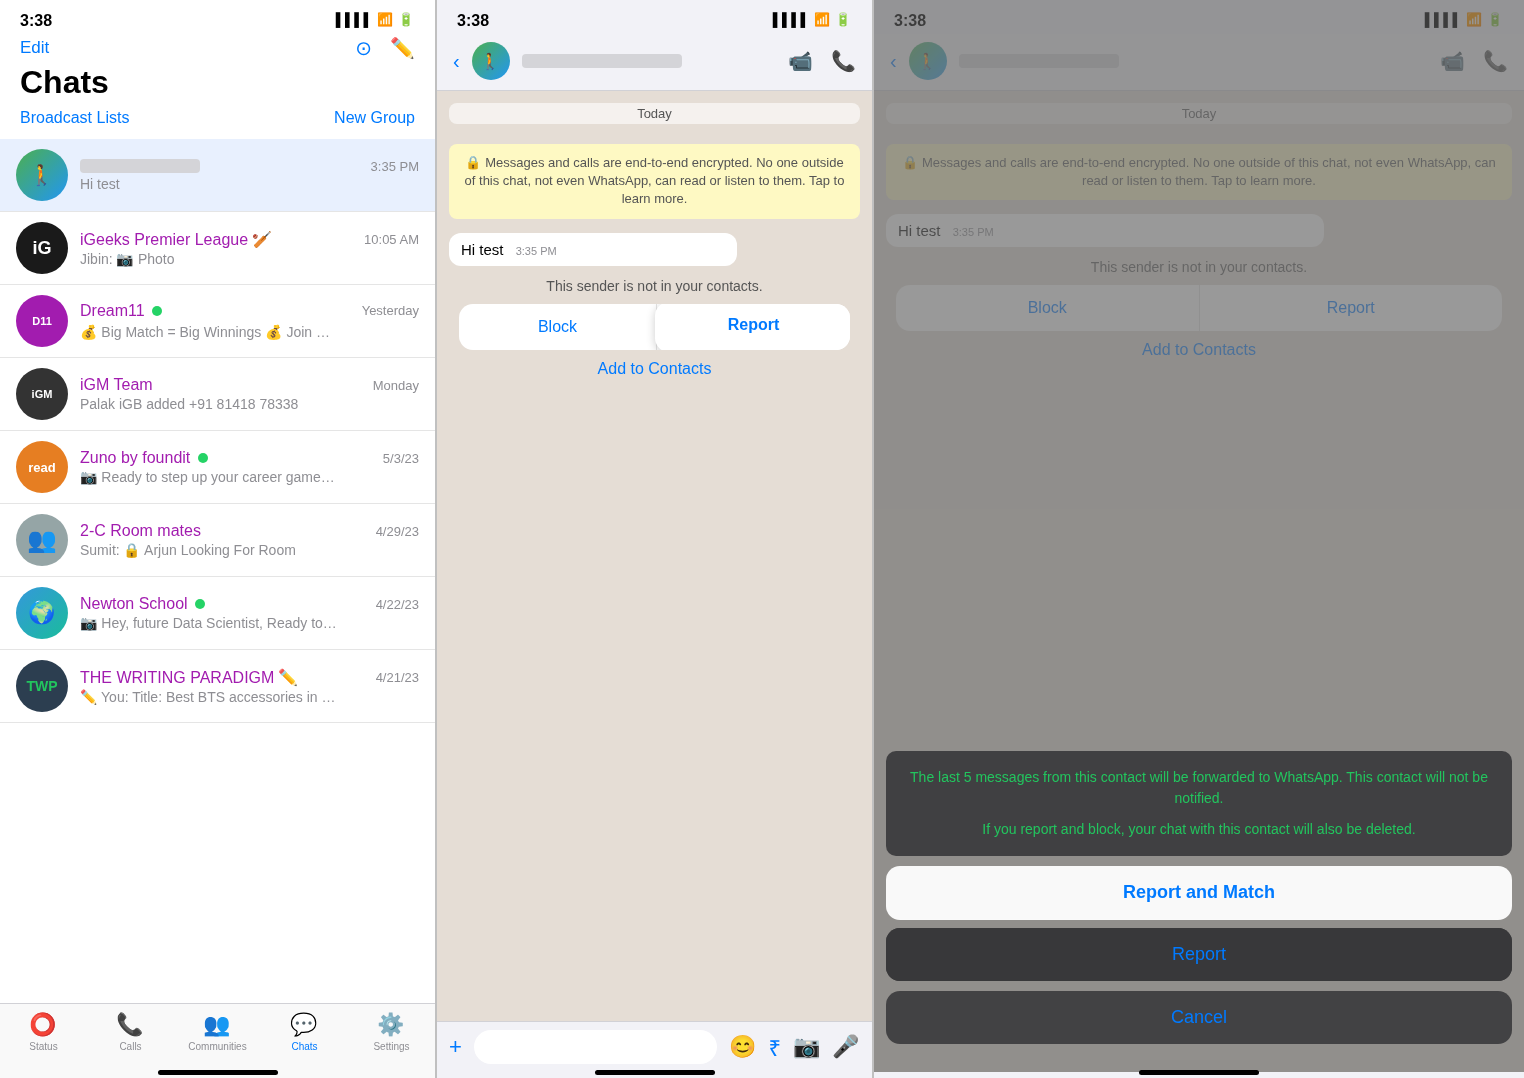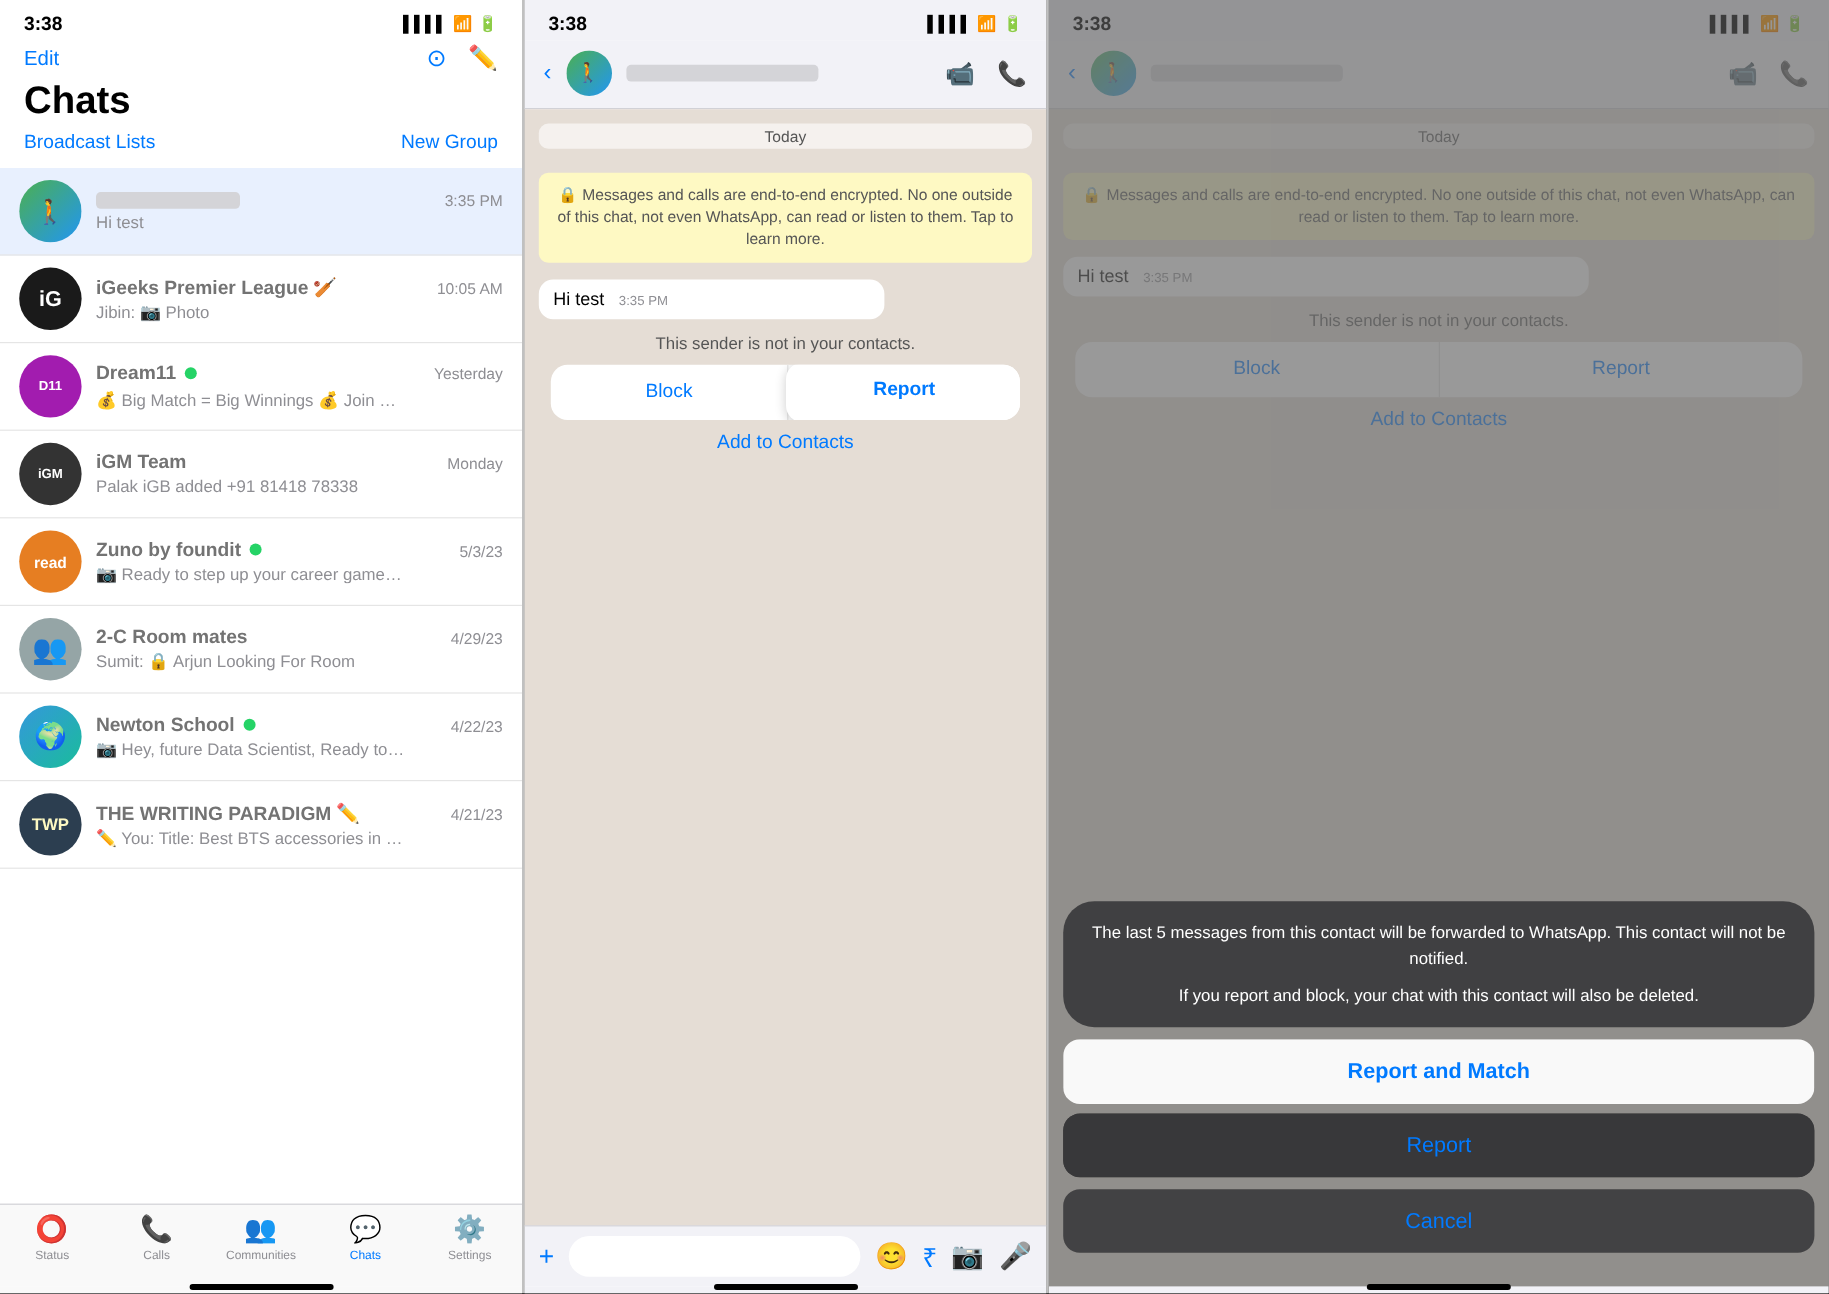--- a/index.html
+++ b/index.html
@@ -95,21 +95,21 @@
       overflow: hidden;
       font-size: 20px;
     }
     .chat-content { flex: 1; min-width: 0; }
     .chat-name-row {
       display: flex;
       justify-content: space-between;
       align-items: center;
       margin-bottom: 2px;
     }
-    .chat-name { font-size: 16px; font-weight: 700; color: #737373; }
+    .chat-name { font-size: 16px; font-weight: 400; color: #a21caf; }
     .chat-time { font-size: 13px; color: #8e8e93; }
     .chat-preview { font-size: 14px; color: #8e8e93; white-space: nowrap; overflow: hidden; text-overflow: ellipsis; max-width: 260px; }
 
     
     .tab-bar {
       display: flex;
       background: #f9f9f9;
       border-top: 0.5px solid #d1d1d6;
       padding: 8px 0 20px;
     }
@@ -238,25 +238,25 @@
       flex-direction: column;
       justify-content: flex-end;
       z-index: 10;
     }
     .report-modal {
       background: transparent;
       padding: 0 12px 34px;
     }
     .report-info-box {
       background: rgba(58,58,60,0.92);
-      border-radius: 26px;
+      border-radius: 10px;
       padding: 16px 20px;
       margin-bottom: 10px;
       font-size: 14px;
-      color: #ffffff;
+      color: #22c55e;
       text-align: center;
       line-height: 1.5;
     }
     .report-info-box p + p { margin-top: 10px; }
     .report-actions {
       background: rgba(30,30,32,0.85);
       border-radius: 14px;
       overflow: hidden;
       margin-bottom: 10px;
     }
@@ -333,21 +333,21 @@
       color: white;
       font-size: 24px;
     }
     .avatar-newton {
       background: linear-gradient(135deg, #3498db, #1abc9c);
       color: white;
       font-size: 22px;
     }
     .avatar-writing {
       background: #2c3e50;
-      color: #fef9c3;
+      color: #22c55e;
       font-size: 14px;
       font-weight: bold;
     }
 
     .green-dot {
       display: inline-block;
       width: 10px;
       height: 10px;
       background: #25D366;
       border-radius: 50%;

